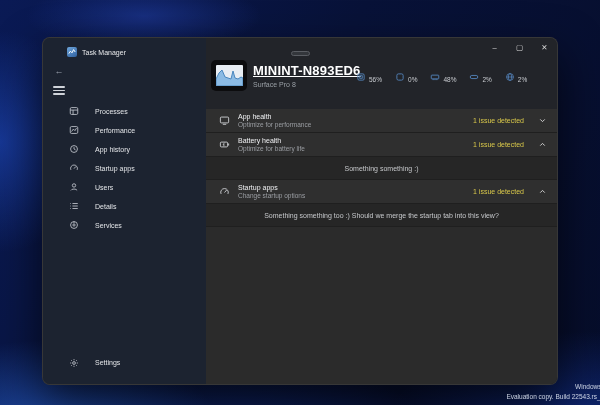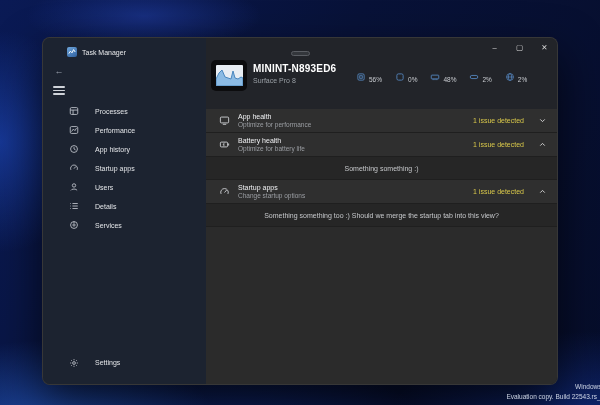--- a/index.html
+++ b/index.html
@@ -57,21 +57,21 @@
     position:absolute; top:13px; left:85px; width:19px; height:5px;
     border:1px solid #5a5d63; border-radius:3px; background:#33363b;
   }
   .dev-header { height:53px; position:relative; }
   .thumb {
     position:absolute; left:5px; top:4px; width:36px; height:31px;
     background:#0c0c0e; border-radius:5px; display:flex; align-items:center; justify-content:center;
   }
   .thumb .screen { width:27px; height:21px; background:#e8edf3; border-radius:1px; overflow:hidden; }
   .dev-text { position:absolute; left:47px; top:7px; }
-  .dev-name { font-size:10px; font-weight:bold; color:#ffffff; letter-spacing:.2px; }
+  .dev-name { font-size:13px; font-weight:bold; color:#ffffff; letter-spacing:.2px;text-decoration:underline; }
   .dev-model { font-size:7px; color:#9aa0a6; margin-top:3px; }
   .stats { position:absolute; left:150px; top:16px; display:flex; align-items:center; }
   .stat { display:flex; align-items:flex-start; margin-right:13px; }
   .stat .ic { width:10px; height:10px; color:#5587c0; }
   .stat b { font-weight:normal; font-size:6.5px; color:#c9ccd1; margin:4px 0 0 3px; }
   
   .rows { display:flex; flex-direction:column; flex:1; }
   .hrow {
     height:24px; background:#2f2f2f; display:flex; align-items:center;
     padding:0 10px 0 13px; border-bottom:1px solid #1f1f1f;

